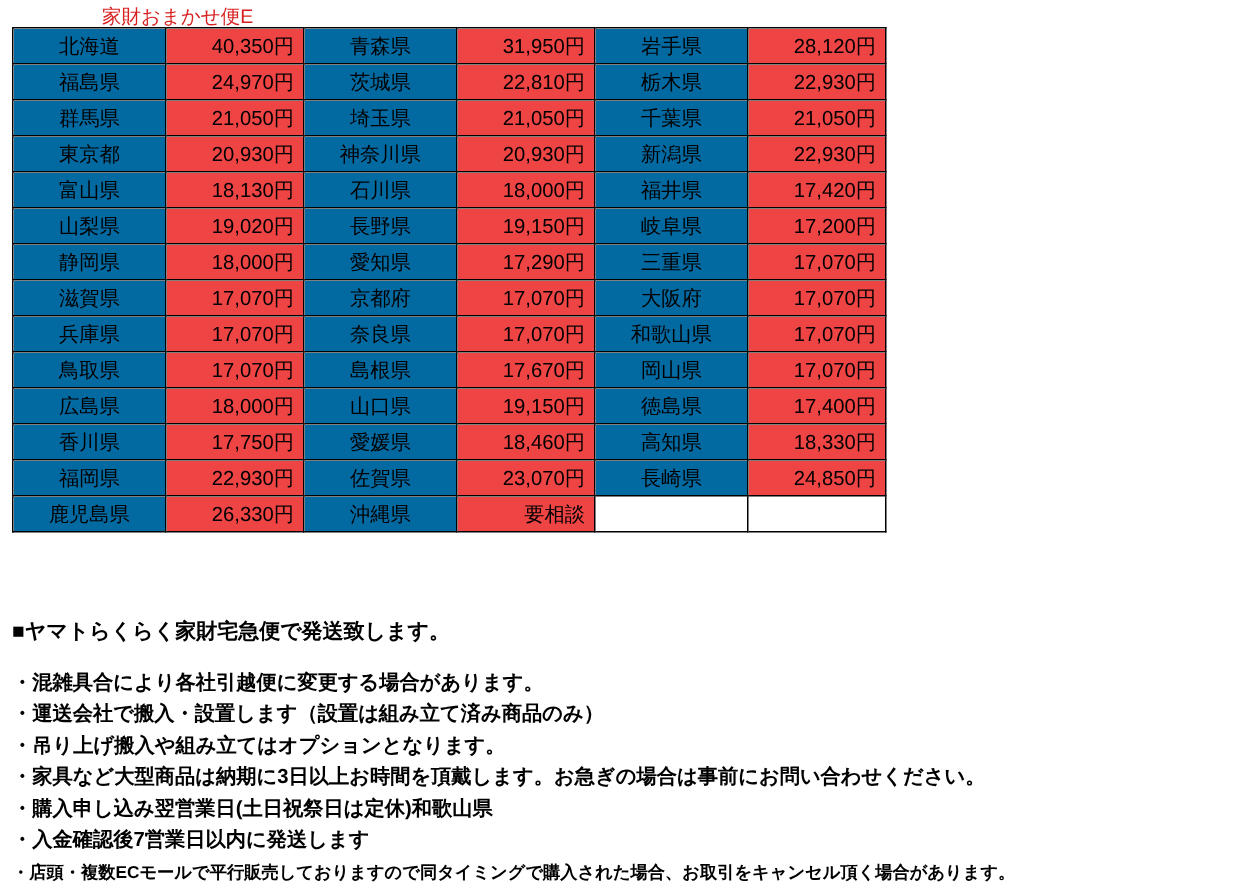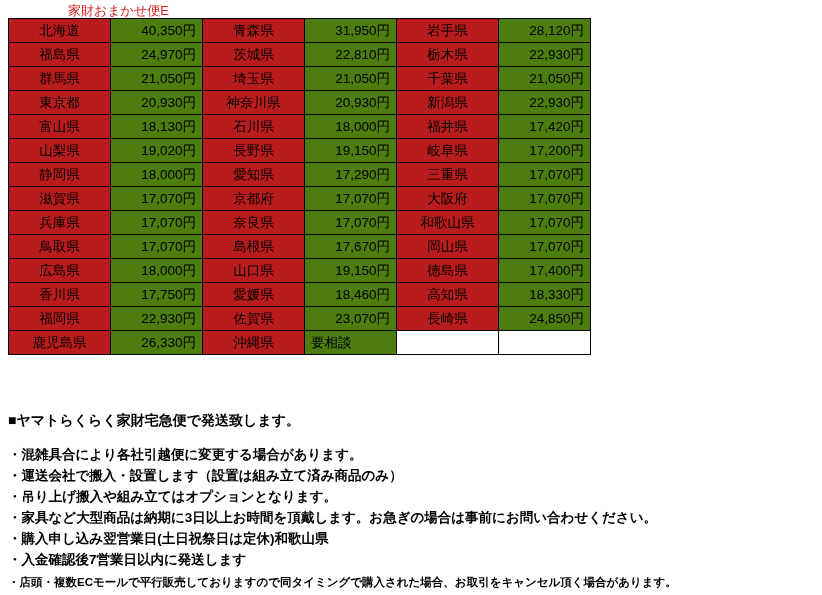--- a/index.html
+++ b/index.html
@@ -38,29 +38,29 @@
     height: 23px;
     font-size: 13.5px;
     padding: 0 6px;
     vertical-align: middle;
     white-space: nowrap;
     overflow: hidden;
   }
   td.pref {
     width: 89px;
     text-align: center;
-    background: #b91c1c;
+    background: #0369a1;
   }
   td.price {
     width: 79px;
     text-align: right;
-    background: #4d7c0f;
+    background: #ef4444;
   }
   td.price.note {
-    text-align: left;
+    text-align: right;
   }
   td.empty {
     border: none;
     background: #ffffff;
   }
   .notes {
     position: absolute;
     left: 8px;
     top: 412px;
     width: 800px;

